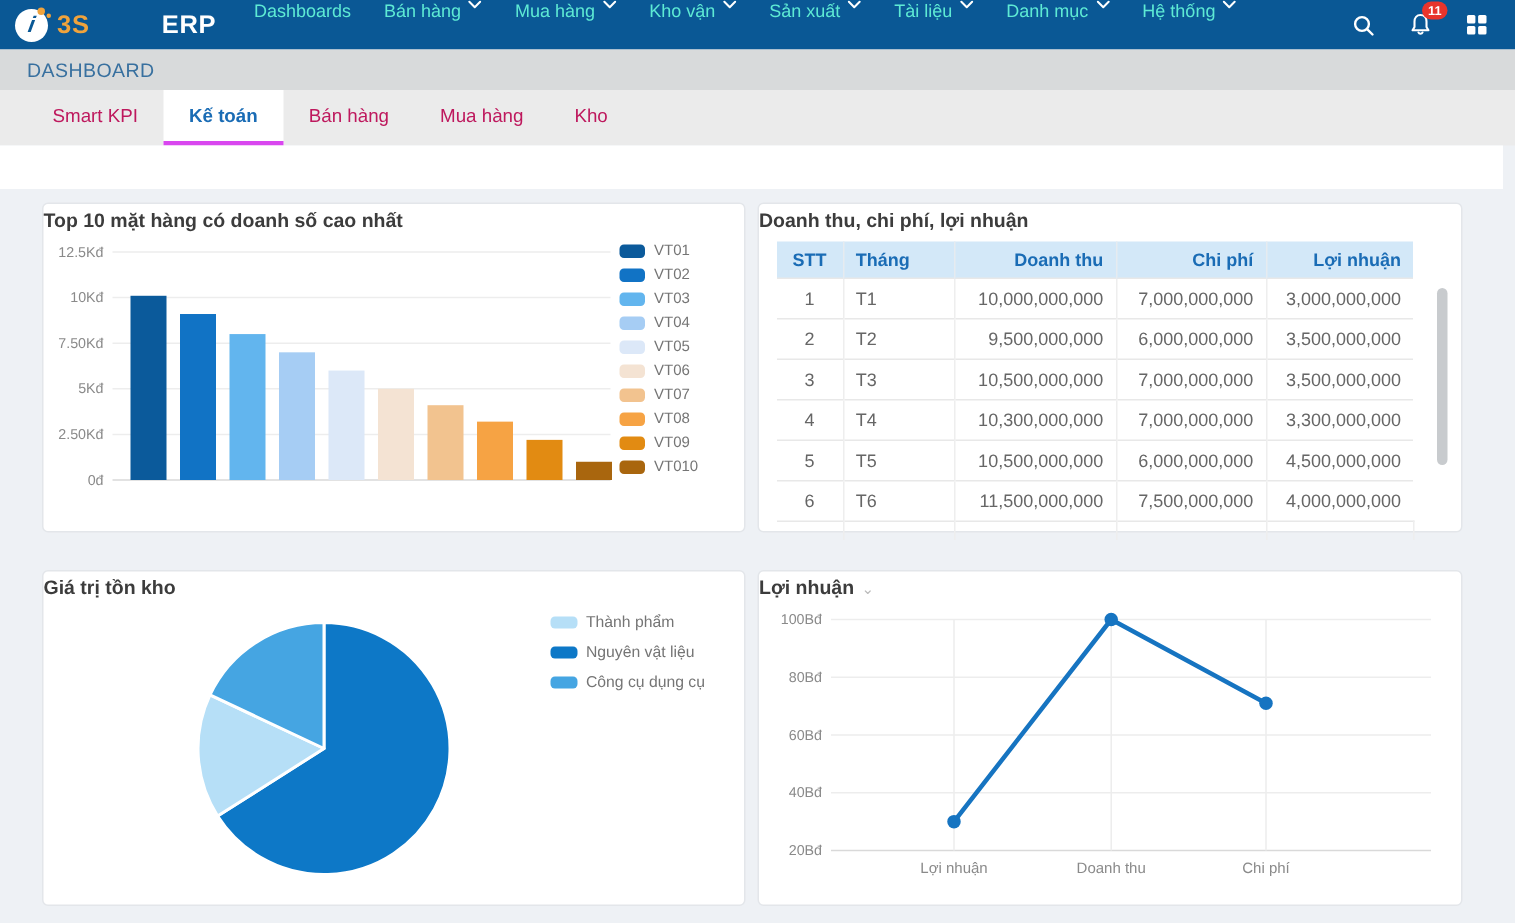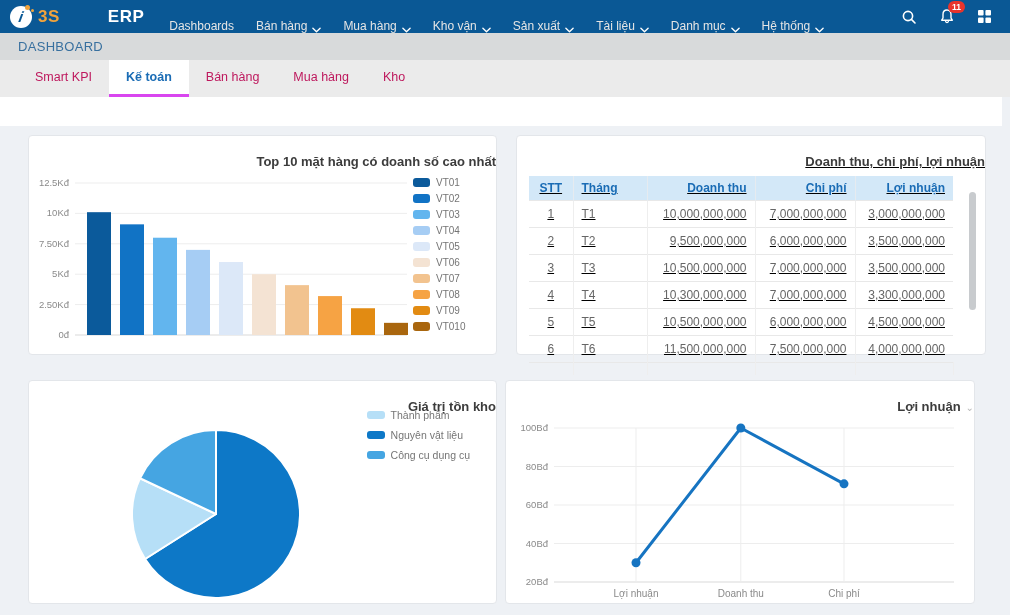--- a/index.html
+++ b/index.html
@@ -13,45 +13,45 @@
   .logo-mark { position:relative; width:22px; height:22px; background:#fff; border-radius:50%;
     display:flex; align-items:center; justify-content:center; }
   .logo-mark i { font-style:italic; font-weight:bold; color:#0a5895; font-size:15px; transform:skewX(-10deg); }
   .logo-dot { position:absolute; border-radius:50%; background:#f0a33c; }
   .logo-dot.d1 { width:5px; height:5px; top:-1px; right:2px; }
   .logo-dot.d2 { width:3px; height:3px; top:3px; right:-2px; }
   .logo-text { font-size:17px; font-weight:bold; letter-spacing:.5px; }
   .logo-text .p1 { color:#f0a33c; }
   .logo-text .p2 { color:#fff;margin-left:48px; }
   .nav-items { display:flex; align-items:center; height:100%; }
-  .nav-item { display:flex; align-items:flex-end; gap:5px; padding:0 11px; height:100%;
-    font-size:12px; color:#e5e5e5; cursor:pointer; white-space:nowrap; }
+  .nav-item { display:flex; align-items:flex-start; gap:5px; padding:0 11px; height:100%;
+    font-size:12px; color:#5eead4; cursor:pointer; white-space:nowrap; }
   .caret-svg { width:9px; height:6px; }
   .nav-right { margin-left:auto; display:flex; align-items:center; gap:22px; padding-right:18px; }
   .icon-btn { position:relative; cursor:pointer; display:flex; align-items:flex-start; }
   .badge { position:absolute; top:-7px; left:9px; background:#e8342c; color:#fff; font-size:8.5px;
     font-weight:bold; border-radius:8px; padding:1px 4px; line-height:1.2; }
 
   
   .breadcrumb-bar { position:absolute; left:0; top:33px; width:1010px; height:27px;
     background:#d8dadb; display:flex; align-items:center; padding-left:18px; }
   .breadcrumb-bar span { font-size:13px; color:#38709f; letter-spacing:.3px; }
   .tabbar { position:absolute; left:0; top:60px; width:1010px; height:37px;
     background:#ebebeb; display:flex; align-items:flex-end; padding-left:18px; }
   .tab { height:37px; display:flex; align-items:center; padding:0 17px; font-size:12.5px;
     color:#be185d; cursor:pointer; border-bottom:3px solid transparent; }
   .tab.active { background:#fff; color:#1a6cb5; font-weight:bold; border-bottom:3px solid #d946ef; }
   .white-band { position:absolute; left:0; top:97px; width:1002px; height:29px; background:#fff; }
 
   
   .card { position:absolute; background:#fff; border:1px solid #e3e6ea; border-radius:4px; }
-  .card-title { text-align:right; font-size:13px; font-weight:bold; color:#3c3c3c; padding-top:18px; }
+  .card-title { text-align:left; font-size:13px; font-weight:bold; color:#3c3c3c; padding-top:3px; }
   .title-caret { color:#b9b9b9; font-size:10px; font-weight:normal; margin-left:5px; }
   #card-bar   { left:28px;  top:135px; width:469px; height:220px; }
-  #card-table { left:516px; top:135px; width:470px; height:220px;text-decoration:underline; }
+  #card-table { left:505px; top:135px; width:470px; height:220px; }
   #card-pie   { left:28px;  top:380px; width:469px; height:224px; }
   #card-line  { left:505px; top:380px; width:470px; height:224px; }
 
   
   .bar-wrap { display:flex; }
   .legend-col { display:flex; flex-direction:column; gap:5px; margin:8px 14px 0 0; }
   .legend-item { display:flex; align-items:center; gap:6px; cursor:pointer; }
   .legend-swatch { width:17px; height:9px; border-radius:3px; flex:none; }
   .legend-label { font-size:10px; color:#757575; white-space:nowrap; }
   .pie-legend { position:absolute; right:26px; top:28px; display:flex; flex-direction:column; gap:8px; }

